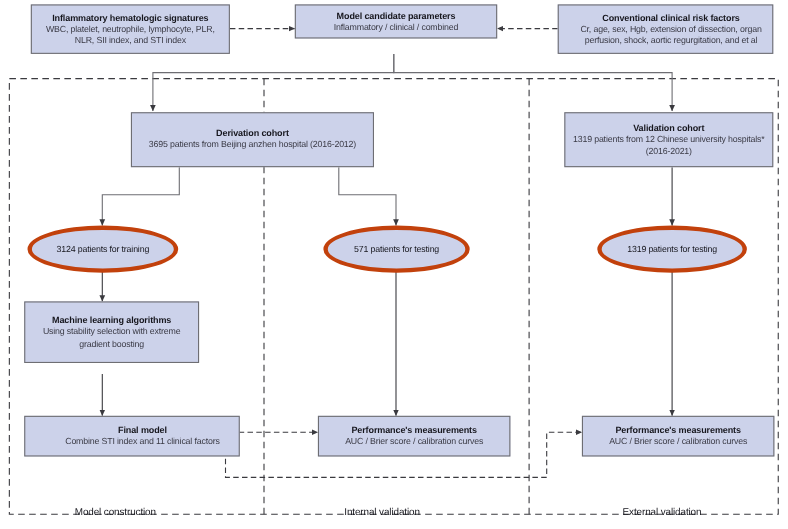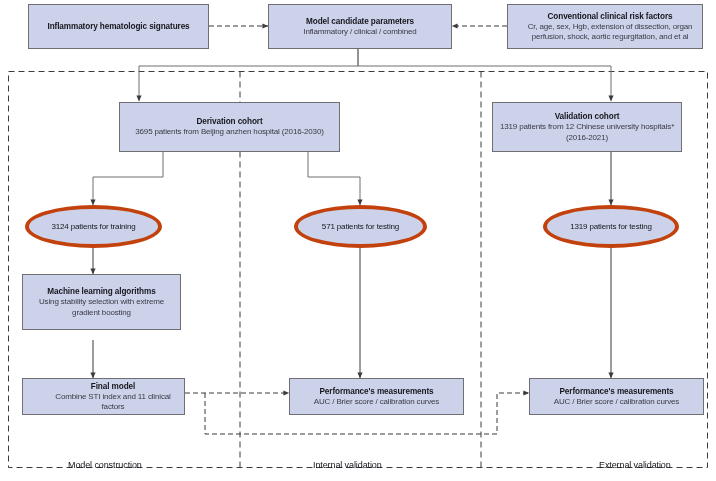--- a/index.html
+++ b/index.html
@@ -115,38 +115,39 @@
     <line x1="360" y1="247" x2="360" y2="378" stroke="#3a3a3f" stroke-width="1" marker-end="url(#arrS)"></line>
     <line x1="611" y1="247" x2="611" y2="378" stroke="#3a3a3f" stroke-width="1" marker-end="url(#arrS)"></line>
 
     <path d="M185,393 L289,393" fill="none" stroke="#3a3a3f" stroke-width="1" stroke-dasharray="5,3" marker-end="url(#arrD)"></path>
 
     <path d="M205,393 L205,434 L497,434 L497,393 L529,393" fill="none" stroke="#3a3a3f" stroke-width="1" stroke-dasharray="5,3" marker-end="url(#arrD)"></path>
   </svg>
 
   <div class="node" style="left:28px; top:4px; width:181px; height:45px;">
     <div class="ttl">Inflammatory hematologic signatures</div>
+    <div class="sub">WBC, platelet, neutrophile, lymphocyte, PLR, NLR, SII index, and STI index</div>
   </div>
 
-  <div class="node" style="left:268px; top:4px; width:184px; height:45px;">
+  <div class="node" style="left:268px; top:4px; width:184px; height:31px;">
     <div class="ttl">Model candidate parameters</div>
     <div class="sub">Inflammatory / clinical / combined</div>
   </div>
 
   <div class="node" style="left:507px; top:4px; width:196px; height:45px;padding-left:15px;">
     <div class="ttl">Conventional clinical risk factors</div>
     <div class="sub">Cr, age, sex, Hgb, extension of dissection, organ perfusion, shock, aortic regurgitation, and et al</div>
   </div>
 
   <div class="node" style="left:119px; top:102px; width:221px; height:50px;">
     <div class="ttl">Derivation cohort</div>
-    <div class="sub">3695 patients from Beijing anzhen hospital (2016-2030)</div>
+    <div class="sub">3695 patients from Beijing anzhen hospital (2016-2012)</div>
   </div>
 
-  <div class="node" style="left:492px; top:102px; width:190px; height:50px;text-align:center;">
+  <div class="node" style="left:513px; top:102px; width:190px; height:50px;text-align:center;">
     <div class="ttl">Validation cohort</div>
     <div class="sub">1319 patients from 12 Chinese university hospitals* (2016-2021)</div>
   </div>
 
   <div class="ellipse" style="left:25px; top:205px; width:137px; height:43px;">
     <span class="etxt">3124 patients for training</span>
   </div>
 
   <div class="ellipse" style="left:294px; top:205px; width:133px; height:43px;">
     <span class="etxt">571 patients for testing</span>
@@ -154,32 +155,32 @@
 
   <div class="ellipse" style="left:543px; top:205px; width:136px; height:43px;">
     <span class="etxt">1319 patients for testing</span>
   </div>
 
   <div class="node" style="left:22px; top:274px; width:159px; height:56px;">
     <div class="ttl">Machine learning algorithms</div>
     <div class="sub">Using stability selection with extreme gradient boosting</div>
   </div>
 
-  <div class="node" style="left:22px; top:378px; width:163px; height:37px;padding-left:24px;">
+  <div class="node" style="left:22px; top:378px; width:196px; height:37px;padding-left:24px;">
     <div class="ttl">Final model</div>
     <div class="sub">Combine STI index and 11 clinical factors</div>
   </div>
 
   <div class="node" style="left:289px; top:378px; width:175px; height:37px;">
     <div class="ttl">Performance's measurements</div>
     <div class="sub">AUC / Brier score / calibration curves</div>
   </div>
 
   <div class="node" style="left:529px; top:378px; width:175px; height:37px;">
     <div class="ttl">Performance's measurements</div>
     <div class="sub">AUC / Brier score / calibration curves</div>
   </div>
 
   <div class="phase-label" style="left:68px; top:460px;">Model construction</div>
   <div class="phase-label" style="left:313px; top:460px;">Internal validation</div>
-  <div class="phase-label" style="left:566px; top:460px;margin-left:33px;">External validation</div>
+  <div class="phase-label" style="left:566px; top:460px;">External validation</div>
 
 </div>
 
 </body></html>

